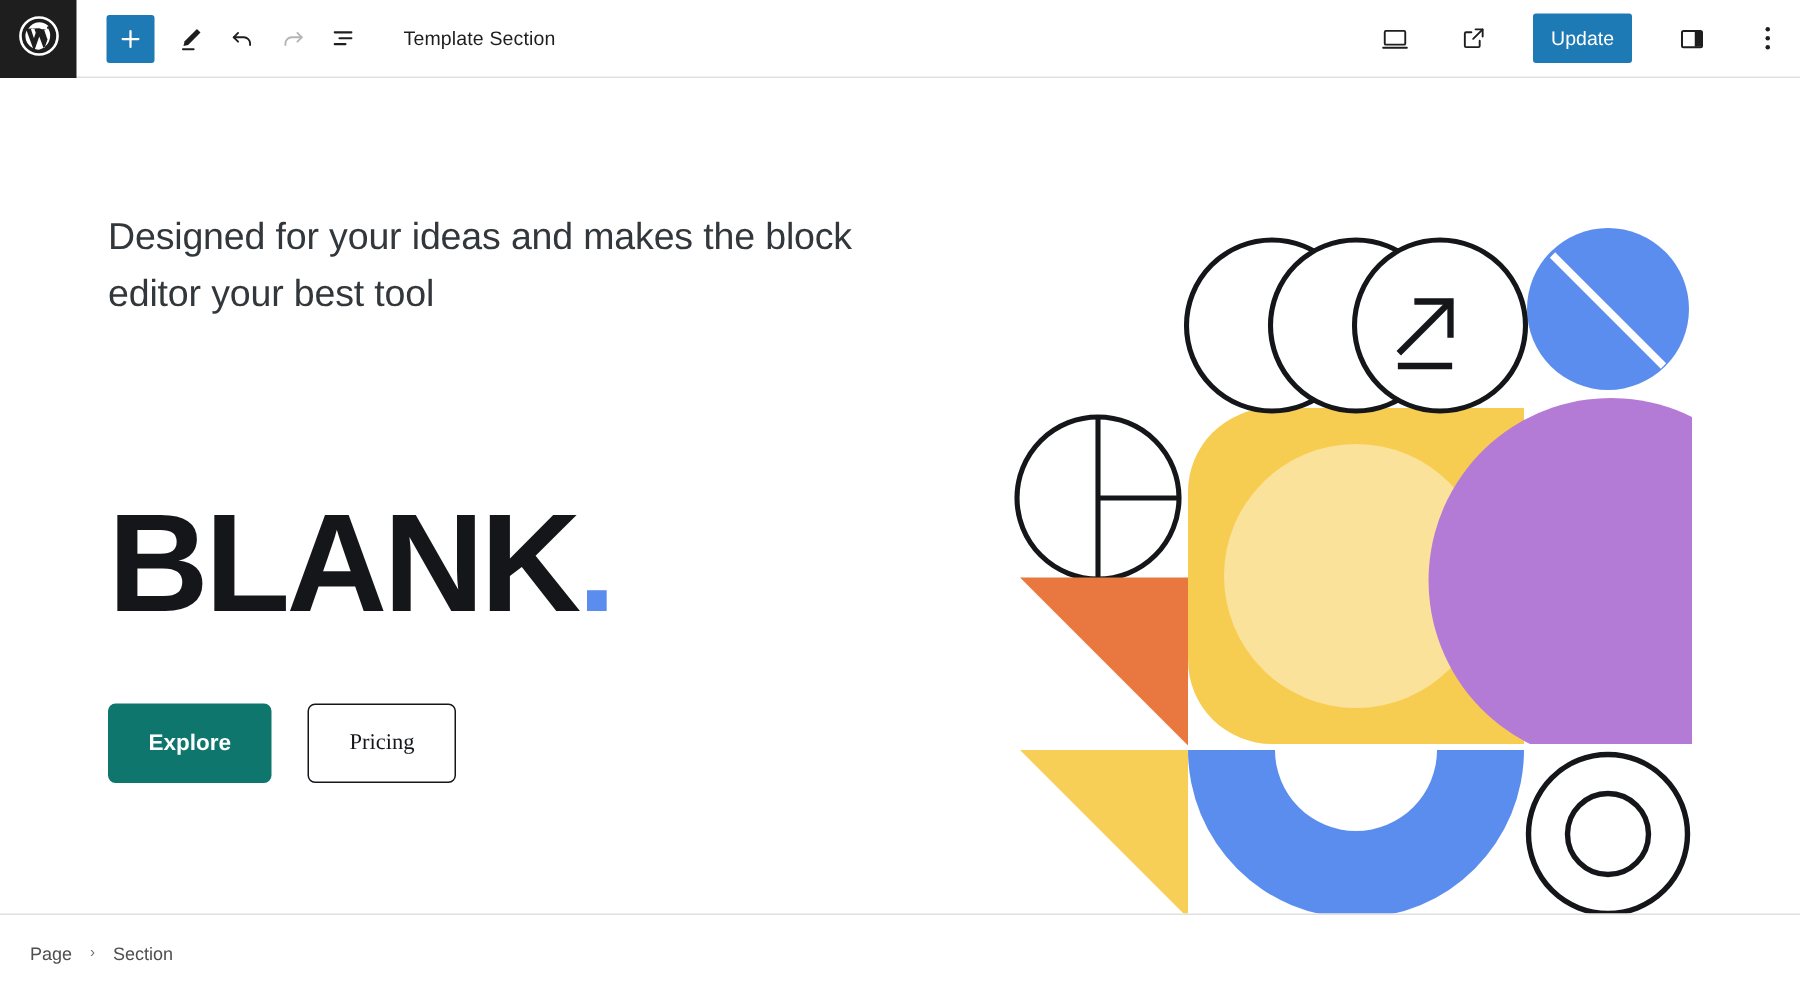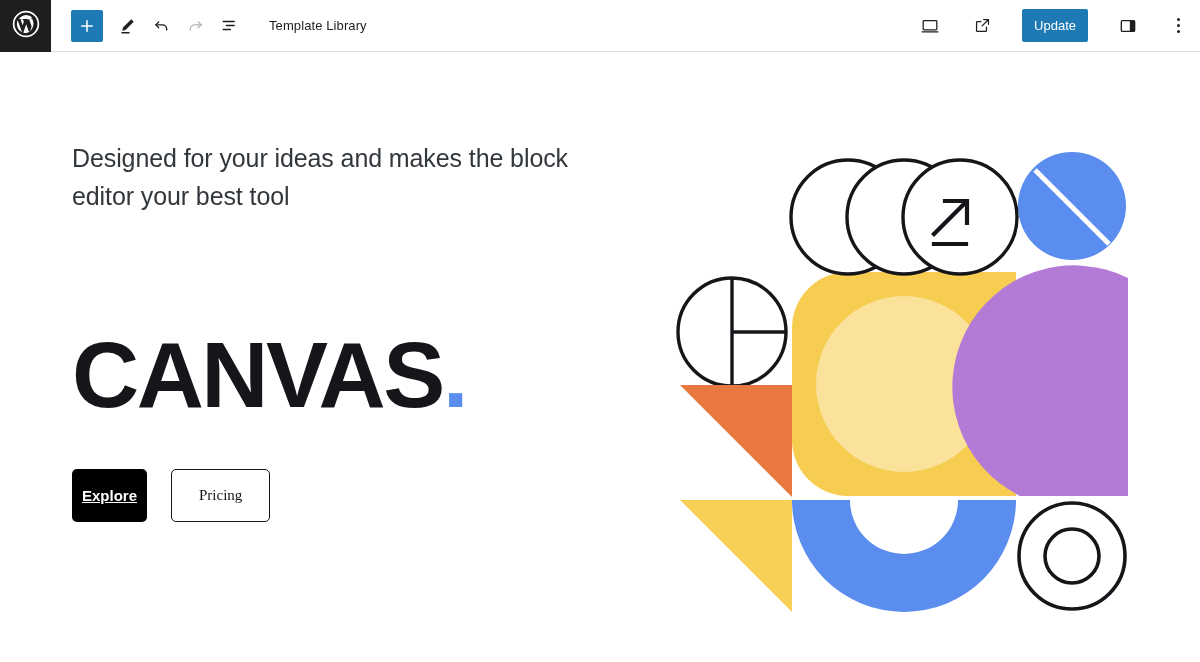--- a/index.html
+++ b/index.html
@@ -136,30 +136,29 @@
     letter-spacing: -2.5px;
   }
   .big-title .dot { color: #5b8def; }
 
   .cta-row {
     margin-top: 48px;
     display: flex;
     gap: 24px;
   }
   .btn-primary {
-    background: #000000;
+    background: #0f766e;
     color: #ffffff;
     font-size: 15px;
     font-weight: 700;
-    padding: 17px 10px;
+    padding: 17px 27px;
     border: none;
     border-radius: 5px;
     cursor: pointer;
     font-family: "Liberation Sans", sans-serif;
-    text-decoration: underline;
   }
   .btn-secondary {
     background: #ffffff;
     color: #14161a;
     font-size: 15px;
     font-weight: 400;
     padding: 17px 27px;
     border: 1.5px solid #14161a;
     border-radius: 5px;
     cursor: pointer;
@@ -254,21 +253,21 @@
     </button>
 
     <button class="tb-btn">
       <span>
         <svg width="19" height="19" viewBox="0 0 24 24" fill="none">
           <path d="M4 7h14M8 12h10M4 17h9" stroke="currentColor" stroke-width="1.8" stroke-linecap="round"></path>
         </svg>
       </span>
     </button>
 
-    <span class="doc-title">Template Library</span>
+    <span class="doc-title">Template Section</span>
   </div>
 
   <div class="toolbar-right">
 
     <button class="tb-btn">
       <span>
         <svg width="20" height="20" viewBox="0 0 24 24" fill="none">
           <rect x="3.8" y="5.5" width="16.4" height="11" rx="1" stroke="currentColor" stroke-width="1.5"></rect>
           <path d="M2.5 19h19" stroke="currentColor" stroke-width="1.5" stroke-linecap="round"></path>
         </svg>
@@ -307,21 +306,21 @@
 
 <div class="canvas">
 
   <div class="hero">
 
     <div class="hero-text">
       <p class="subtitle">Designed for your ideas and makes the block editor your best tool</p>
 
       <h1 class="big-title">
         <br>
-        <span>CANVAS</span><span class="dot">.</span>
+        <span>BLANK</span><span class="dot">.</span>
       </h1>
 
       <div class="cta-row">
         <button class="btn-primary">Explore</button>
         <button class="btn-secondary">Pricing</button>
       </div>
     </div>
 
     <div class="hero-art">
       <svg width="460" height="462" viewBox="0 0 460 462" fill="none">
@@ -362,13 +361,18 @@
 
         <g>
           <circle cx="400" cy="404" r="53" fill="#ffffff" stroke="#14161a" stroke-width="3.6"></circle>
           <circle cx="400" cy="404" r="27" fill="#ffffff" stroke="#14161a" stroke-width="3.6"></circle>
         </g>
 
       </svg>
     </div>
   </div>
 
+  <div class="footer-bar">
+    <span class="crumb">Page</span>
+    <span class="crumb-sep">›</span>
+    <span class="crumb">Section</span>
+  </div>
 </div>
 
 </body></html>

